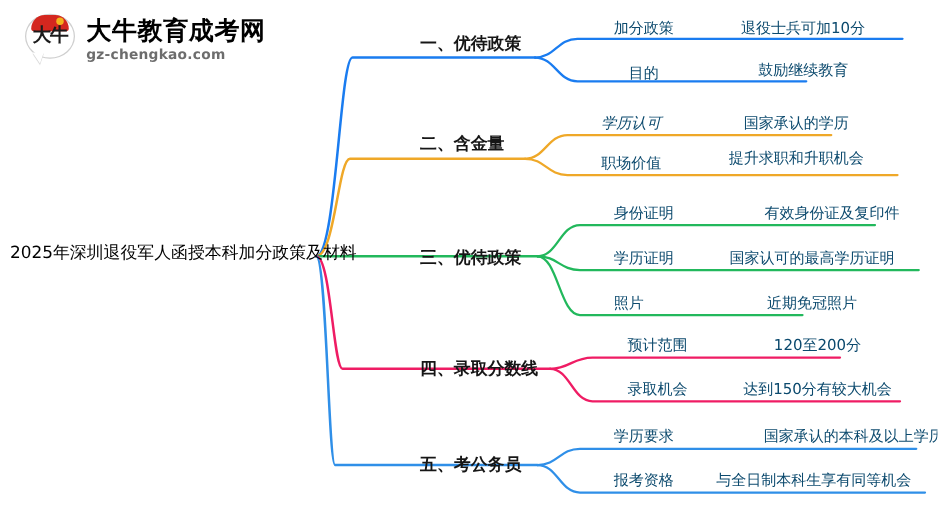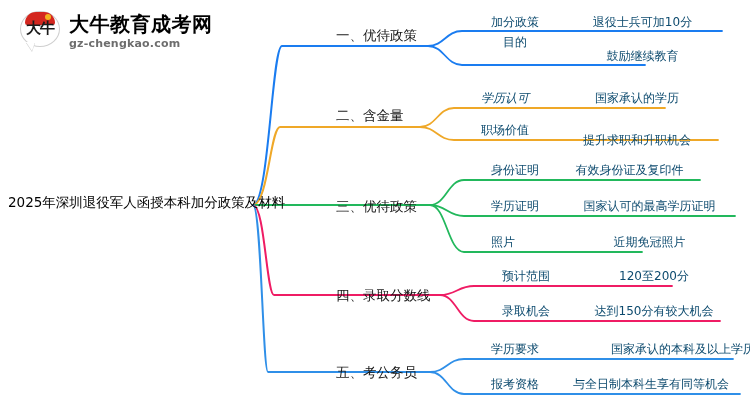--- a/index.html
+++ b/index.html
@@ -125,20 +125,21 @@
     line-height: 1.1;
   }
 
   
   .l1 {
     position: absolute;
     font-size: 13.5px;
     color: #161616;
     white-space: nowrap;
     line-height: 1.1;
+    font-weight: bold;
   }
 
   
   .leaf {
     position: absolute;
     white-space: nowrap;
     line-height: 1.1;
     font-size: 12px;
     color: #0c4a6e;
     display: flex;
@@ -181,30 +182,30 @@
       <div class="logo-sub">gz-chengkao.com</div>
     </div>
   </div>
 
   <div class="root-node">2025年深圳退役军人函授本科加分政策及材料</div>
 
   <div id="nodes">
       <div class="l1" style="left: 336px; top: 28px;">一、优待政策</div>
       <div class="leaf" style="left: 470px; top: 16px; width: 90px; justify-content: center;">加分政策</div>
       <div class="leaf" style="left: 570px; top: 16px; width: 145px; justify-content: center;">退役士兵可加10分</div>
-      <div class="leaf" style="left: 470px; top: 36px; width: 90px; justify-content: center;">目的</div>
+      <div class="leaf" style="left: 470px; top: 52px; width: 90px; justify-content: center;">目的</div>
       <div class="leaf" style="left: 570px; top: 50px; width: 145px; justify-content: center;">鼓励继续教育</div>
       <div class="l1" style="left: 336px; top: 108px;">二、含金量</div>
       <div class="leaf" style="left: 462px; top: 92px; width: 86px; justify-content: center; font-style: italic;">学历认可</div>
       <div class="leaf" style="left: 562px; top: 92px; width: 150px; justify-content: center;">国家承认的学历</div>
       <div class="leaf" style="left: 462px; top: 124px; width: 86px; justify-content: center;">职场价值</div>
-      <div class="leaf" style="left: 562px; top: 134px; width: 150px; justify-content: center;">提升求职和升职机会</div>
+      <div class="leaf" style="left: 562px; top: 120px; width: 150px; justify-content: center;">提升求职和升职机会</div>
       <div class="l1" style="left: 336px; top: 199px;">三、优待政策</div>
       <div class="leaf" style="left: 470px; top: 164px; width: 90px; justify-content: center;">身份证明</div>
-      <div class="leaf" style="left: 552px; top: 164px; width: 155px; justify-content: center;">有效身份证及复印件</div>
+      <div class="leaf" style="left: 588px; top: 164px; width: 155px; justify-content: center;">有效身份证及复印件</div>
       <div class="leaf" style="left: 470px; top: 200px; width: 90px; justify-content: center;">学历证明</div>
       <div class="leaf" style="left: 572px; top: 200px; width: 155px; justify-content: center;">国家认可的最高学历证明</div>
       <div class="leaf" style="left: 458px; top: 236px; width: 90px; justify-content: center;">照片</div>
       <div class="leaf" style="left: 572px; top: 236px; width: 155px; justify-content: center;">近期免冠照片</div>
       <div class="l1" style="left: 336px; top: 288px;">四、录取分数线</div>
       <div class="leaf" style="left: 482px; top: 270px; width: 88px; justify-content: center;">预计范围</div>
       <div class="leaf" style="left: 580px; top: 270px; width: 148px; justify-content: center;">120至200分</div>
       <div class="leaf" style="left: 482px; top: 305px; width: 88px; justify-content: center;">录取机会</div>
       <div class="leaf" style="left: 580px; top: 305px; width: 148px; justify-content: center;">达到150分有较大机会</div>
       <div class="l1" style="left: 336px; top: 365px;">五、考公务员</div>

